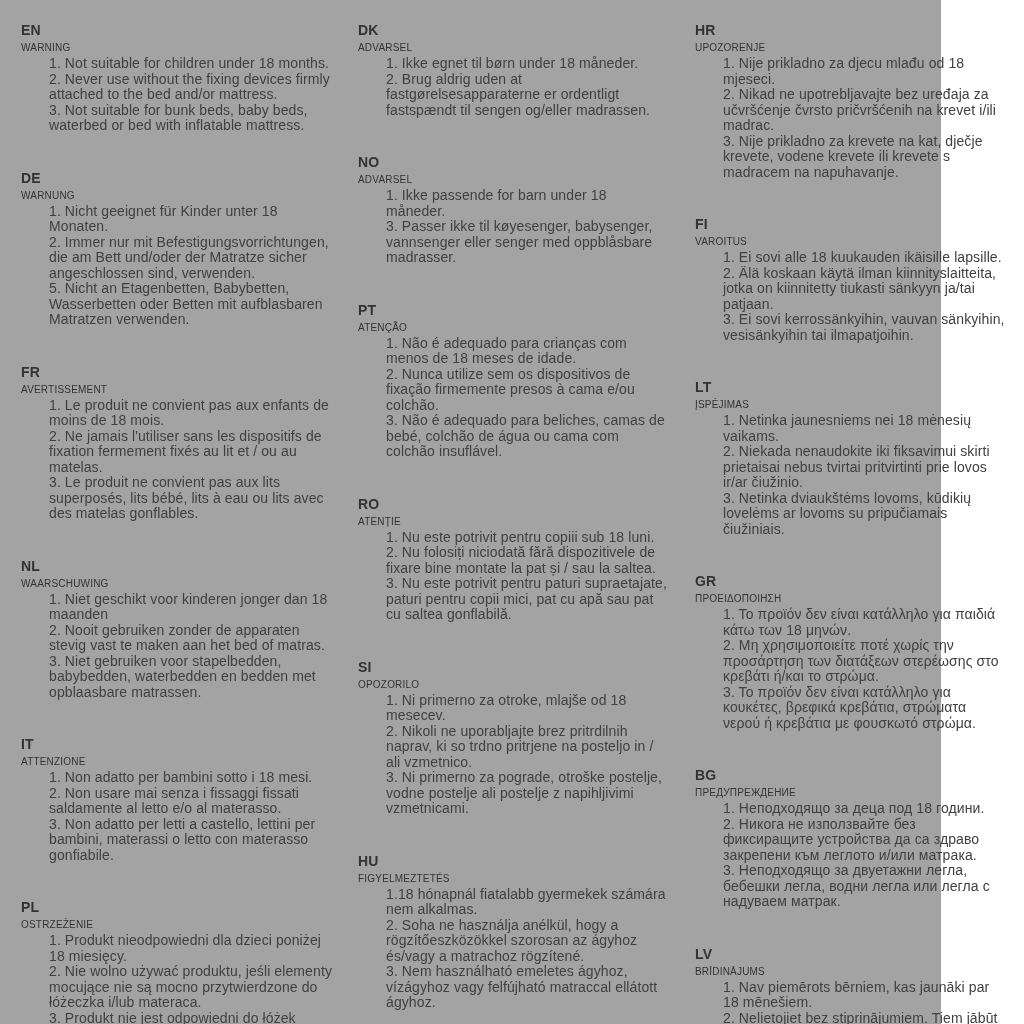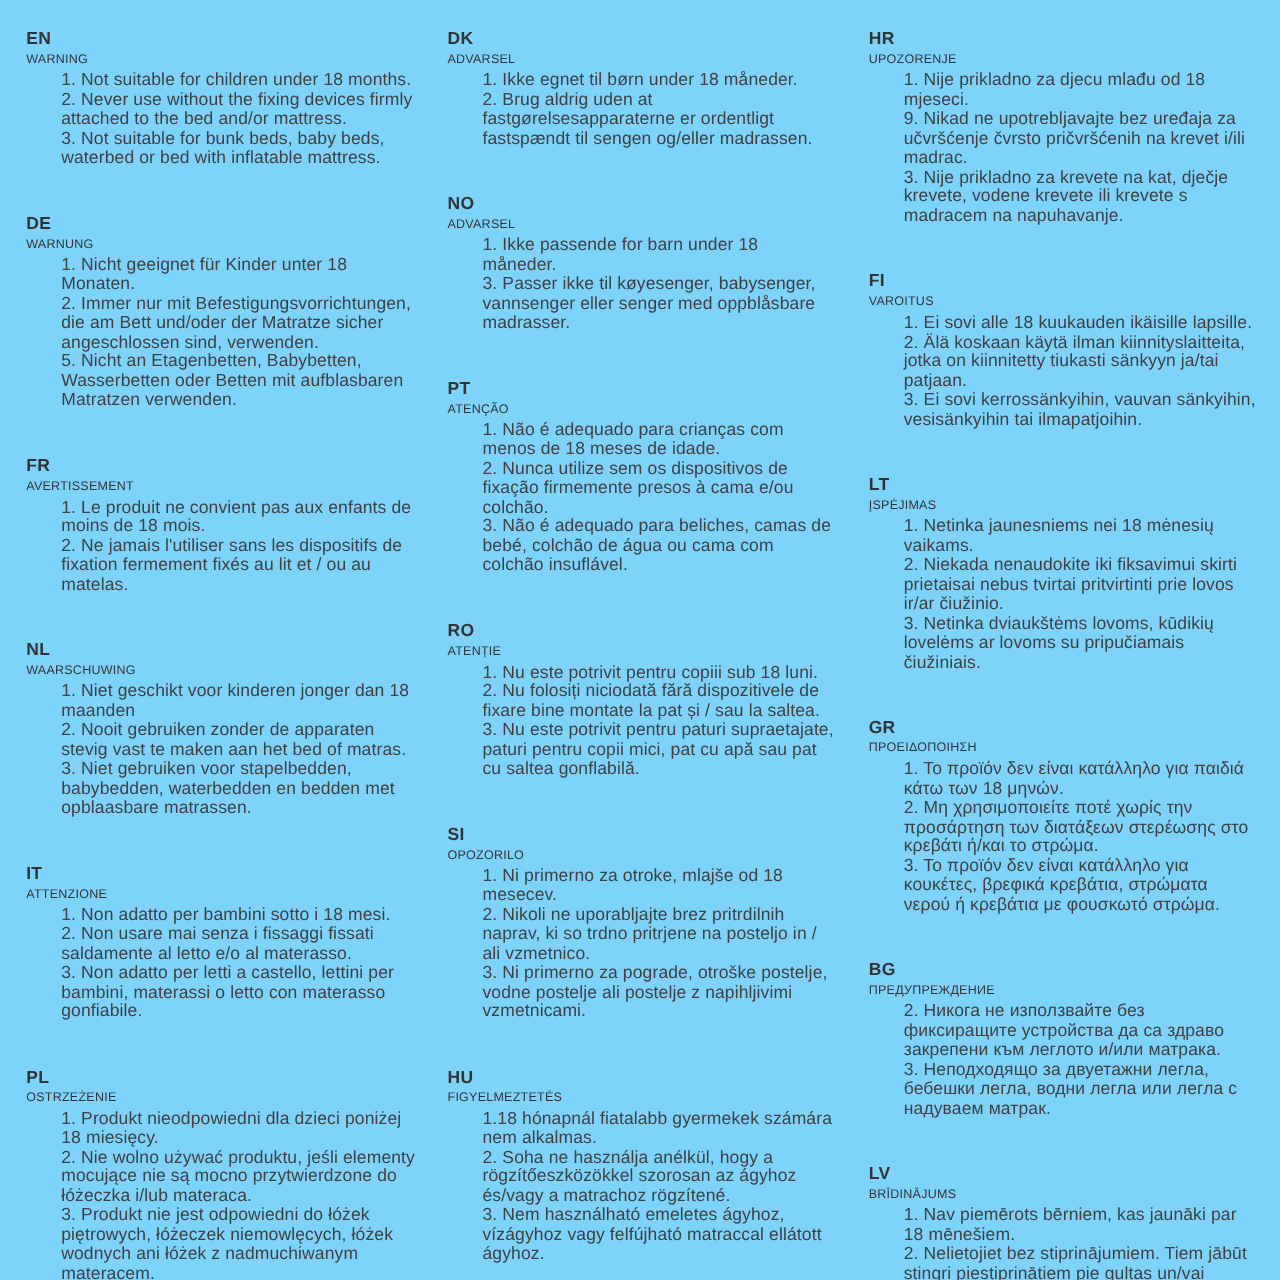--- a/index.html
+++ b/index.html
@@ -4,22 +4,22 @@
 <style>
   * { margin: 0; padding: 0; box-sizing: border-box; }
   html, body {
     width: 1024px; height: 1024px;
     background: #ffffff;
     font-family: "Liberation Sans", "DejaVu Sans", sans-serif;
     color: #3d3d3d;
     overflow: hidden;
   }
   .page {
-    width: 1024px; height: 1024px;
-    background: #7dd3fc;
+    width: 941px; height: 1024px;
+    background: #a3a3a3;
     padding: 21px 18px 10px 21px;
   }
   .columns {
     display: flex;
     flex-direction: row;
     gap: 26px;
     width: 100%;
     height: 100%;
   }
   .col {
@@ -72,20 +72,21 @@
           <div class="warn-title">WARNUNG</div>
           <p class="warn-item">1. Nicht geeignet für Kinder unter 18 Monaten.</p>
           <p class="warn-item">2. Immer nur mit Befestigungsvorrichtungen, die am Bett und/oder der Matratze sicher angeschlossen sind, verwenden.</p>
           <p class="warn-item">5. Nicht an Etagenbetten, Babybetten, Wasserbetten oder Betten mit aufblasbaren Matratzen verwenden.</p>
         </section>
         <section class="block">
           <div class="lang-code">FR</div>
           <div class="warn-title">AVERTISSEMENT</div>
           <p class="warn-item">1. Le produit ne convient pas aux enfants de moins de 18 mois.</p>
           <p class="warn-item">2. Ne jamais l'utiliser sans les dispositifs de fixation fermement fixés au lit et / ou au matelas.</p>
+          <p class="warn-item">3. Le produit ne convient pas aux lits superposés, lits bébé, lits à eau ou lits avec des matelas gonflables.</p>
         </section>
         <section class="block">
           <div class="lang-code">NL</div>
           <div class="warn-title">WAARSCHUWING</div>
           <p class="warn-item">1. Niet geschikt voor kinderen jonger dan 18 maanden</p>
           <p class="warn-item">2. Nooit gebruiken zonder de apparaten stevig vast te maken aan het bed of matras.</p>
           <p class="warn-item">3. Niet gebruiken voor stapelbedden, babybedden, waterbedden en bedden met opblaasbare matrassen.</p>
         </section>
         <section class="block">
           <div class="lang-code">IT</div>
@@ -147,21 +148,21 @@
           <div class="lang-code">CZ</div>
           <div class="warn-title">VAROVÁNÍ</div>
           <p class="warn-item">1. Není vhodné pro děti do 18 měsíců.</p>
         </section>
       </div>
       <div class="col">
         <section class="block">
           <div class="lang-code">HR</div>
           <div class="warn-title">UPOZORENJE</div>
           <p class="warn-item">1. Nije prikladno za djecu mlađu od 18 mjeseci.</p>
-          <p class="warn-item">9. Nikad ne upotrebljavajte bez uređaja za učvršćenje čvrsto pričvršćenih na krevet i/ili madrac.</p>
+          <p class="warn-item">2. Nikad ne upotrebljavajte bez uređaja za učvršćenje čvrsto pričvršćenih na krevet i/ili madrac.</p>
           <p class="warn-item">3. Nije prikladno za krevete na kat, dječje krevete, vodene krevete ili krevete s madracem na napuhavanje.</p>
         </section>
         <section class="block">
           <div class="lang-code">FI</div>
           <div class="warn-title">VAROITUS</div>
           <p class="warn-item">1. Ei sovi alle 18 kuukauden ikäisille lapsille.</p>
           <p class="warn-item">2. Älä koskaan käytä ilman kiinnityslaitteita, jotka on kiinnitetty tiukasti sänkyyn ja/tai patjaan.</p>
           <p class="warn-item">3. Ei sovi kerrossänkyihin, vauvan sänkyihin, vesisänkyihin tai ilmapatjoihin.</p>
         </section>
         <section class="block">
@@ -174,20 +175,21 @@
         <section class="block">
           <div class="lang-code">GR</div>
           <div class="warn-title">ΠΡΟΕΙΔΟΠΟΙΗΣΗ</div>
           <p class="warn-item">1. Το προϊόν δεν είναι κατάλληλο για παιδιά κάτω των 18 μηνών.</p>
           <p class="warn-item">2. Μη χρησιμοποιείτε ποτέ χωρίς την προσάρτηση των διατάξεων στερέωσης στο κρεβάτι ή/και το στρώμα.</p>
           <p class="warn-item">3. Το προϊόν δεν είναι κατάλληλο για κουκέτες, βρεφικά κρεβάτια, στρώματα νερού ή κρεβάτια με φουσκωτό στρώμα.</p>
         </section>
         <section class="block">
           <div class="lang-code">BG</div>
           <div class="warn-title">ПРЕДУПРЕЖДЕНИЕ</div>
+          <p class="warn-item">1. Неподходящо за деца под 18 години.</p>
           <p class="warn-item">2. Никога не използвайте без фиксиращите устройства да са здраво закрепени към леглото и/или матрака.</p>
           <p class="warn-item">3. Неподходящо за двуетажни легла, бебешки легла, водни легла или легла с надуваем матрак.</p>
         </section>
         <section class="block">
           <div class="lang-code">LV</div>
           <div class="warn-title">BRĪDINĀJUMS</div>
           <p class="warn-item">1. Nav piemērots bērniem, kas jaunāki par 18 mēnešiem.</p>
           <p class="warn-item">2. Nelietojiet bez stiprinājumiem. Tiem jābūt stingri piestiprinātiem pie gultas un/vai matrača.</p>
           <p class="warn-item">3. Nav piemērots divstāvu gultām, bērnu gultām, ūdens gultai vai gultai ar piepūšamo matraci.</p>
         </section>

